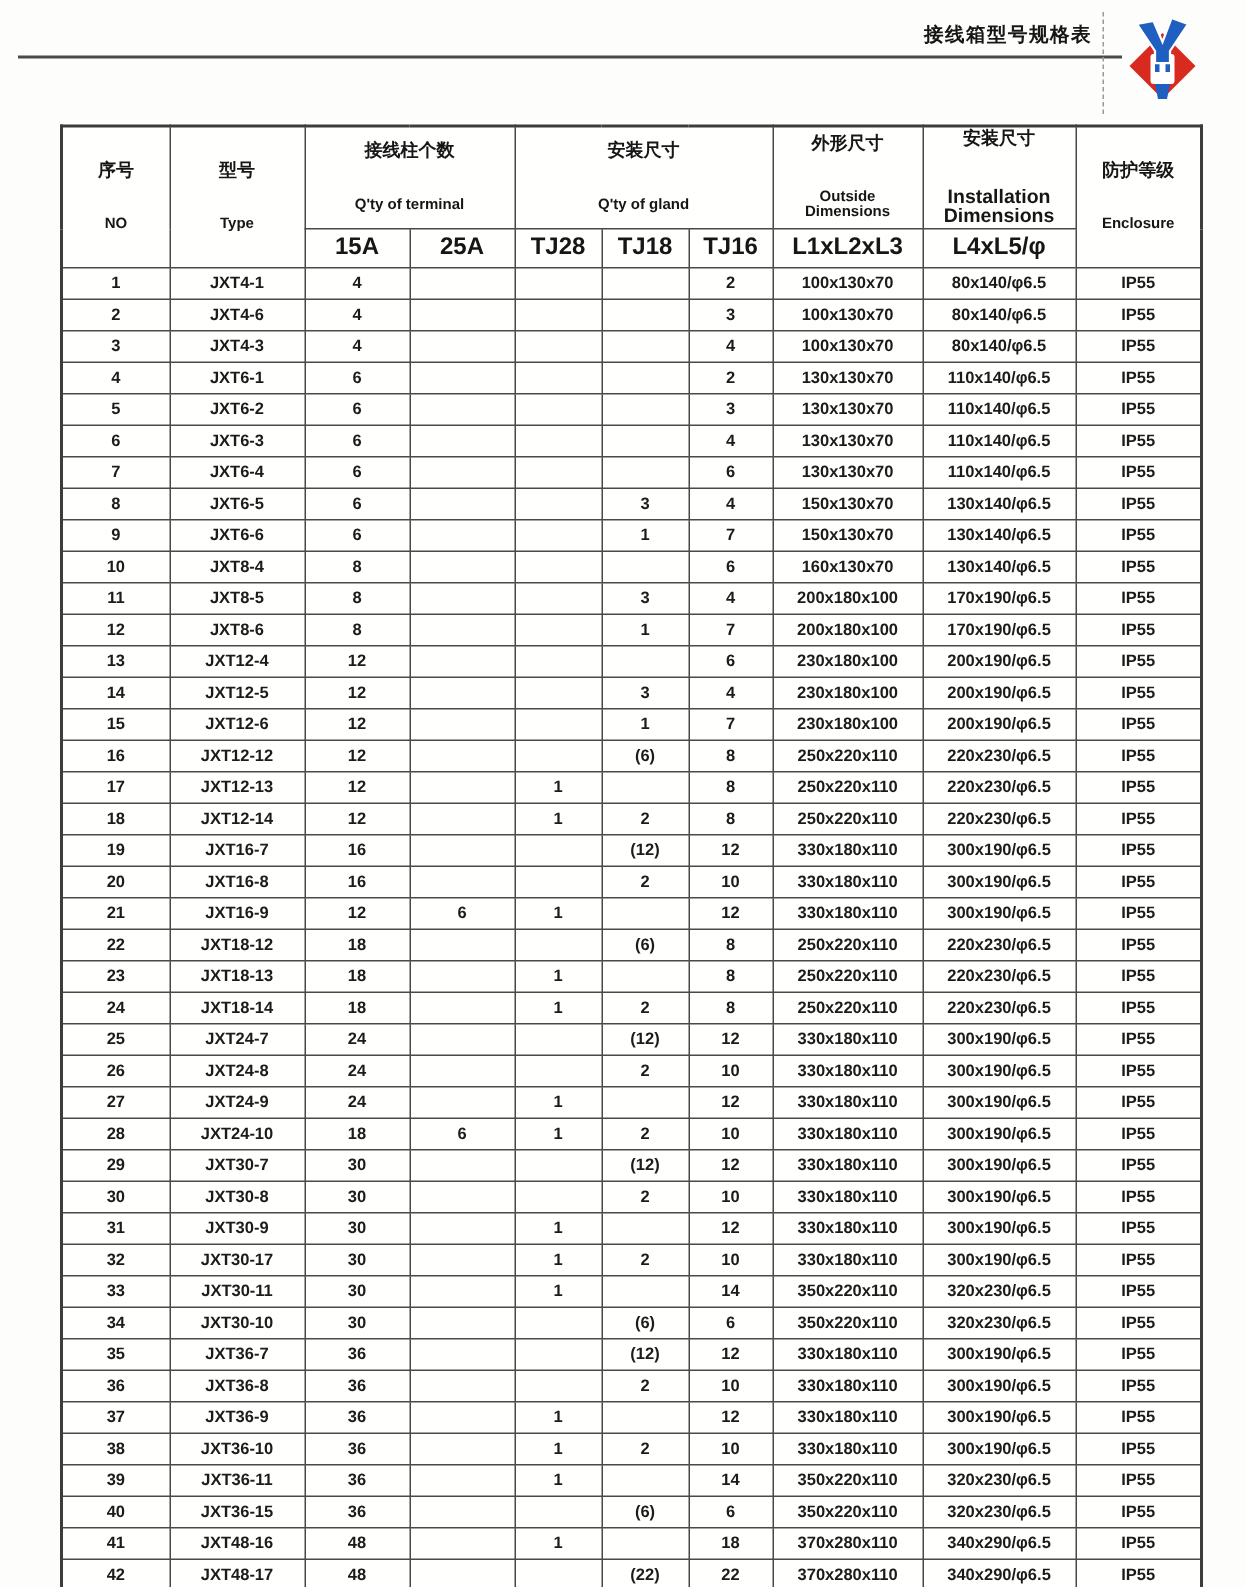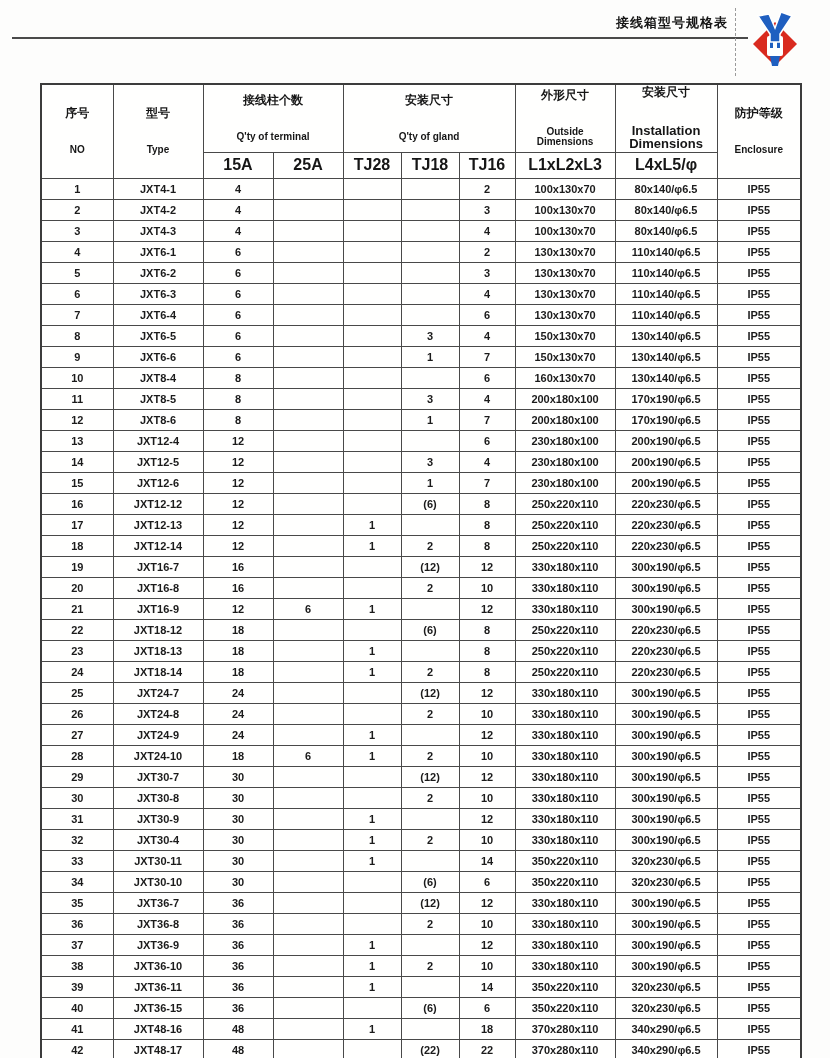--- a/index.html
+++ b/index.html
@@ -156,21 +156,21 @@
           <td></td>
           <td></td>
           <td></td>
           <td>2</td>
           <td class="c-dim">100x130x70</td>
           <td class="c-dim">80x140/φ6.5</td>
           <td>IP55</td>
         </tr>
         <tr>
           <td>2</td>
-          <td>JXT4-2</td>
+          <td>JXT4-6</td>
           <td>4</td>
           <td></td>
           <td></td>
           <td></td>
           <td>3</td>
           <td class="c-dim">100x130x70</td>
           <td class="c-dim">80x140/φ6.5</td>
           <td>IP55</td>
         </tr>
         <tr>
@@ -516,21 +516,21 @@
           <td></td>
           <td>1</td>
           <td></td>
           <td>12</td>
           <td class="c-dim">330x180x110</td>
           <td class="c-dim">300x190/φ6.5</td>
           <td>IP55</td>
         </tr>
         <tr>
           <td>32</td>
-          <td>JXT30-4</td>
+          <td>JXT30-17</td>
           <td>30</td>
           <td></td>
           <td>1</td>
           <td>2</td>
           <td>10</td>
           <td class="c-dim">330x180x110</td>
           <td class="c-dim">300x190/φ6.5</td>
           <td>IP55</td>
         </tr>
         <tr>

